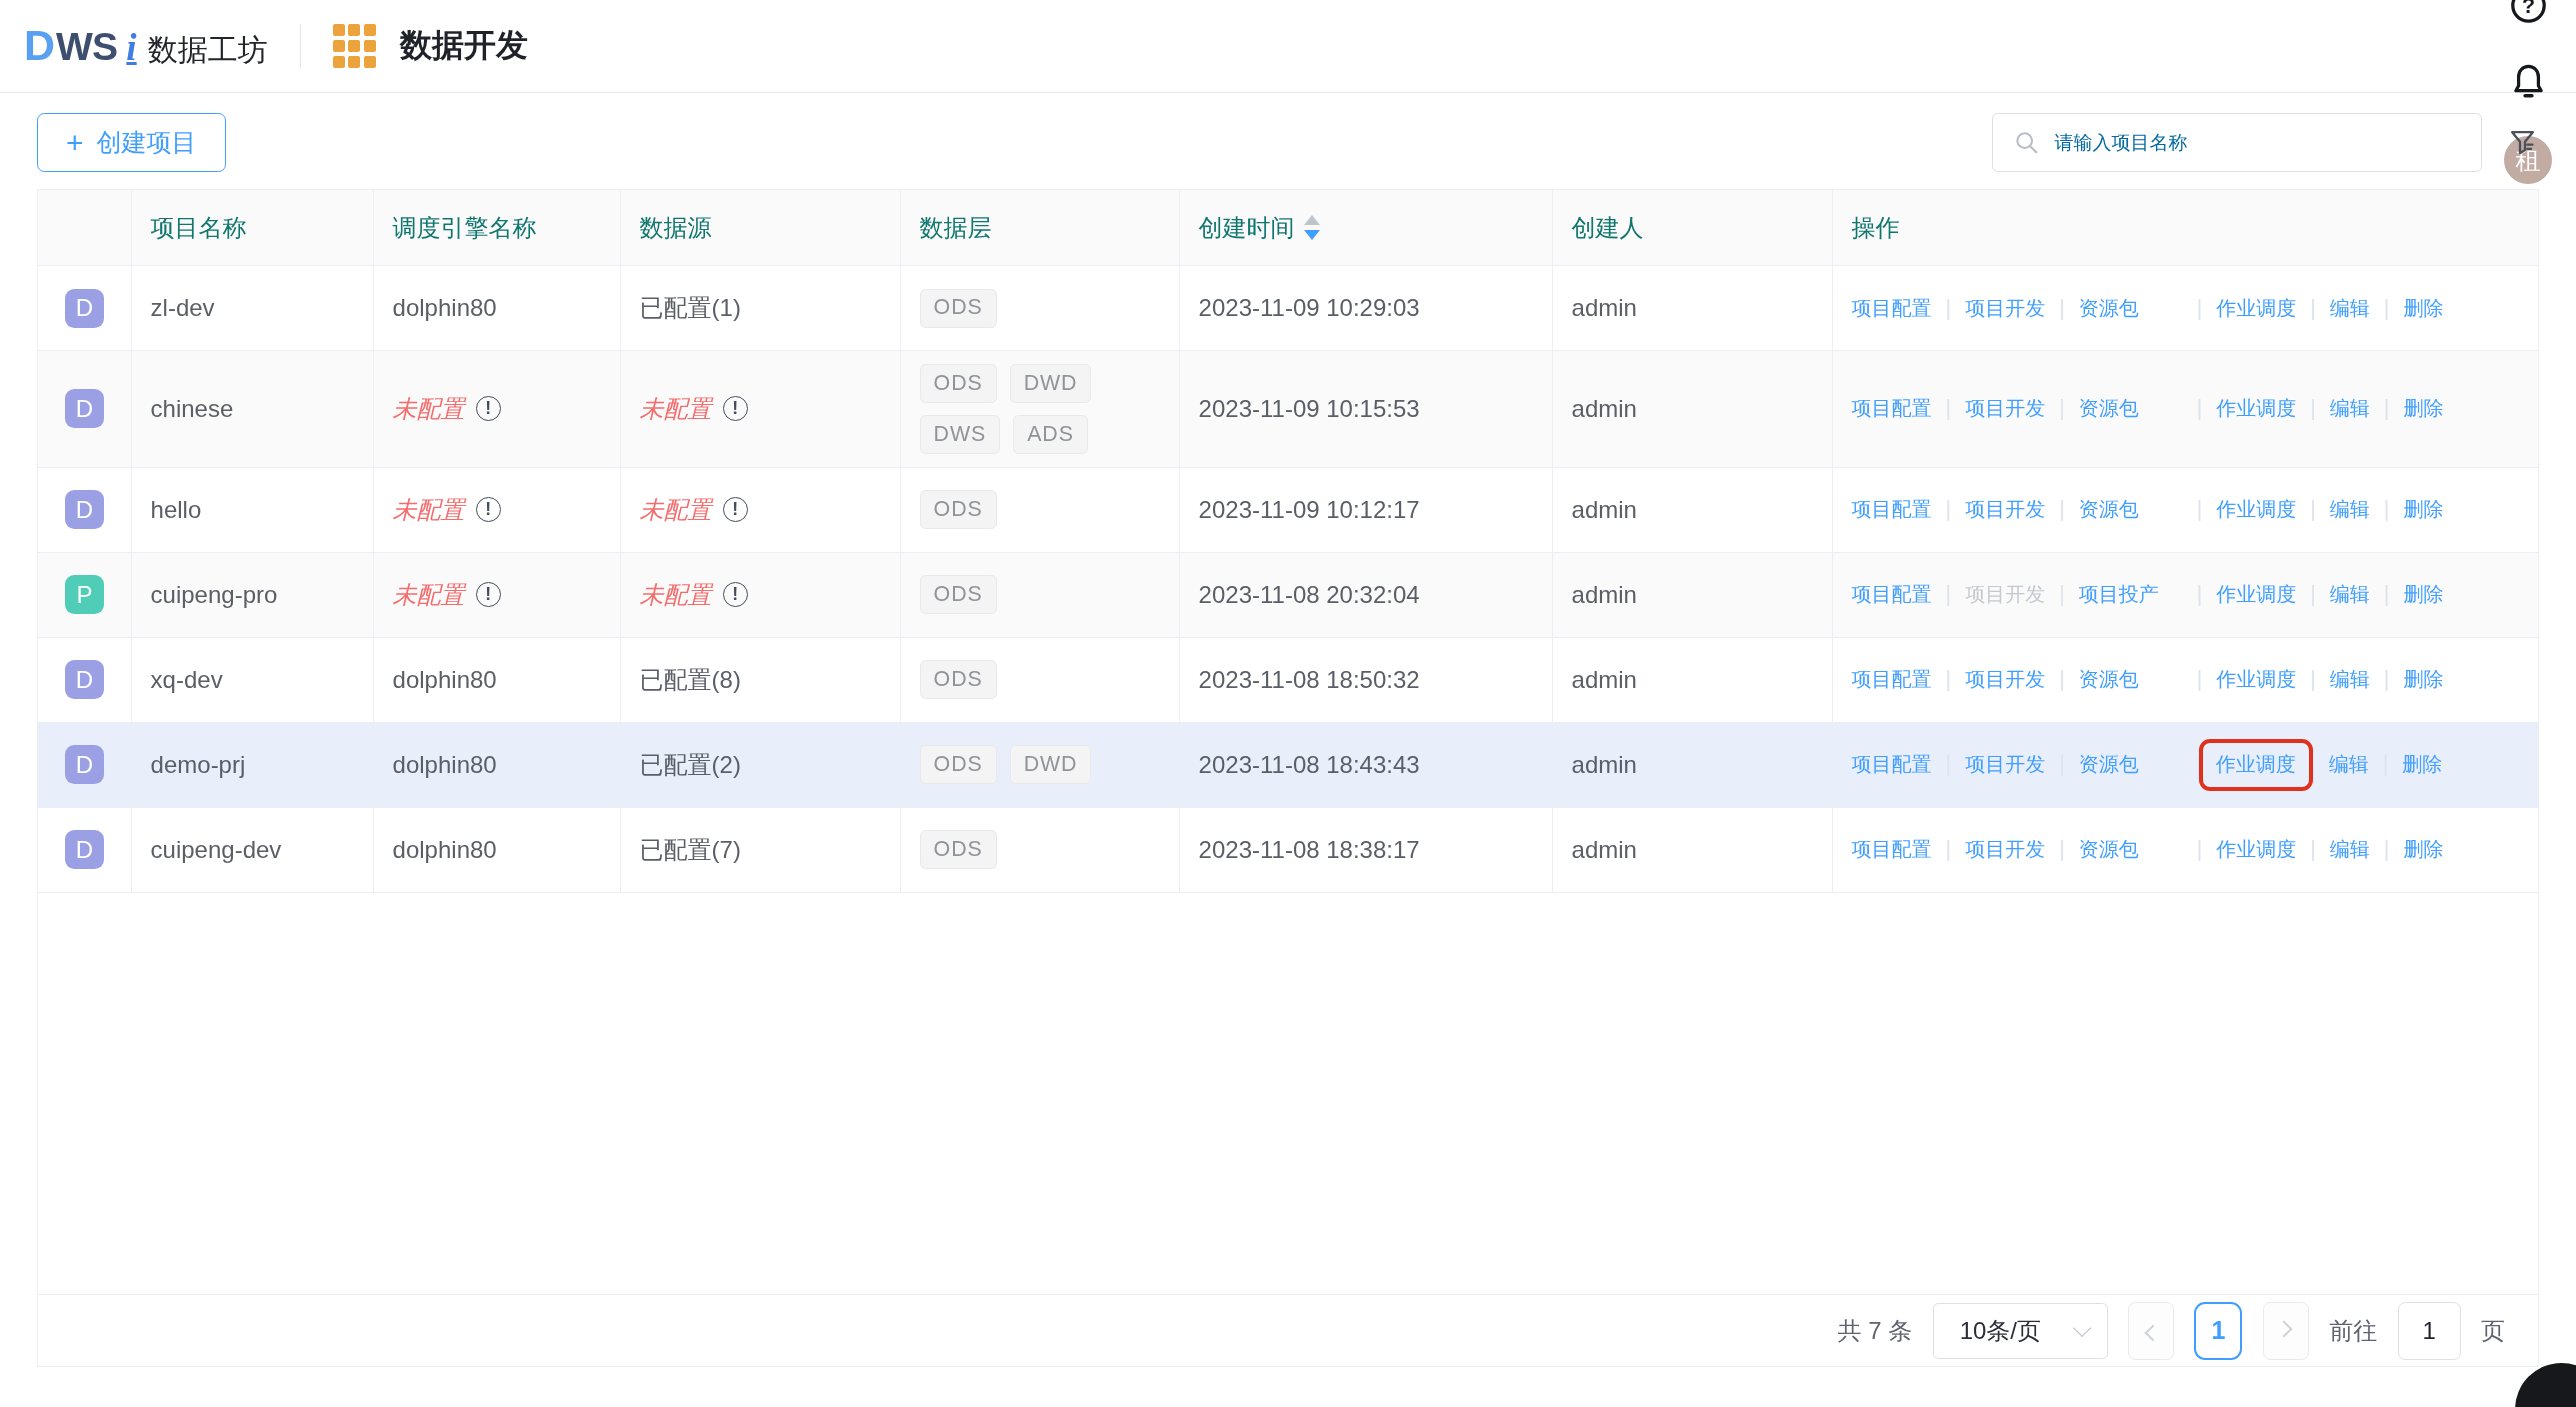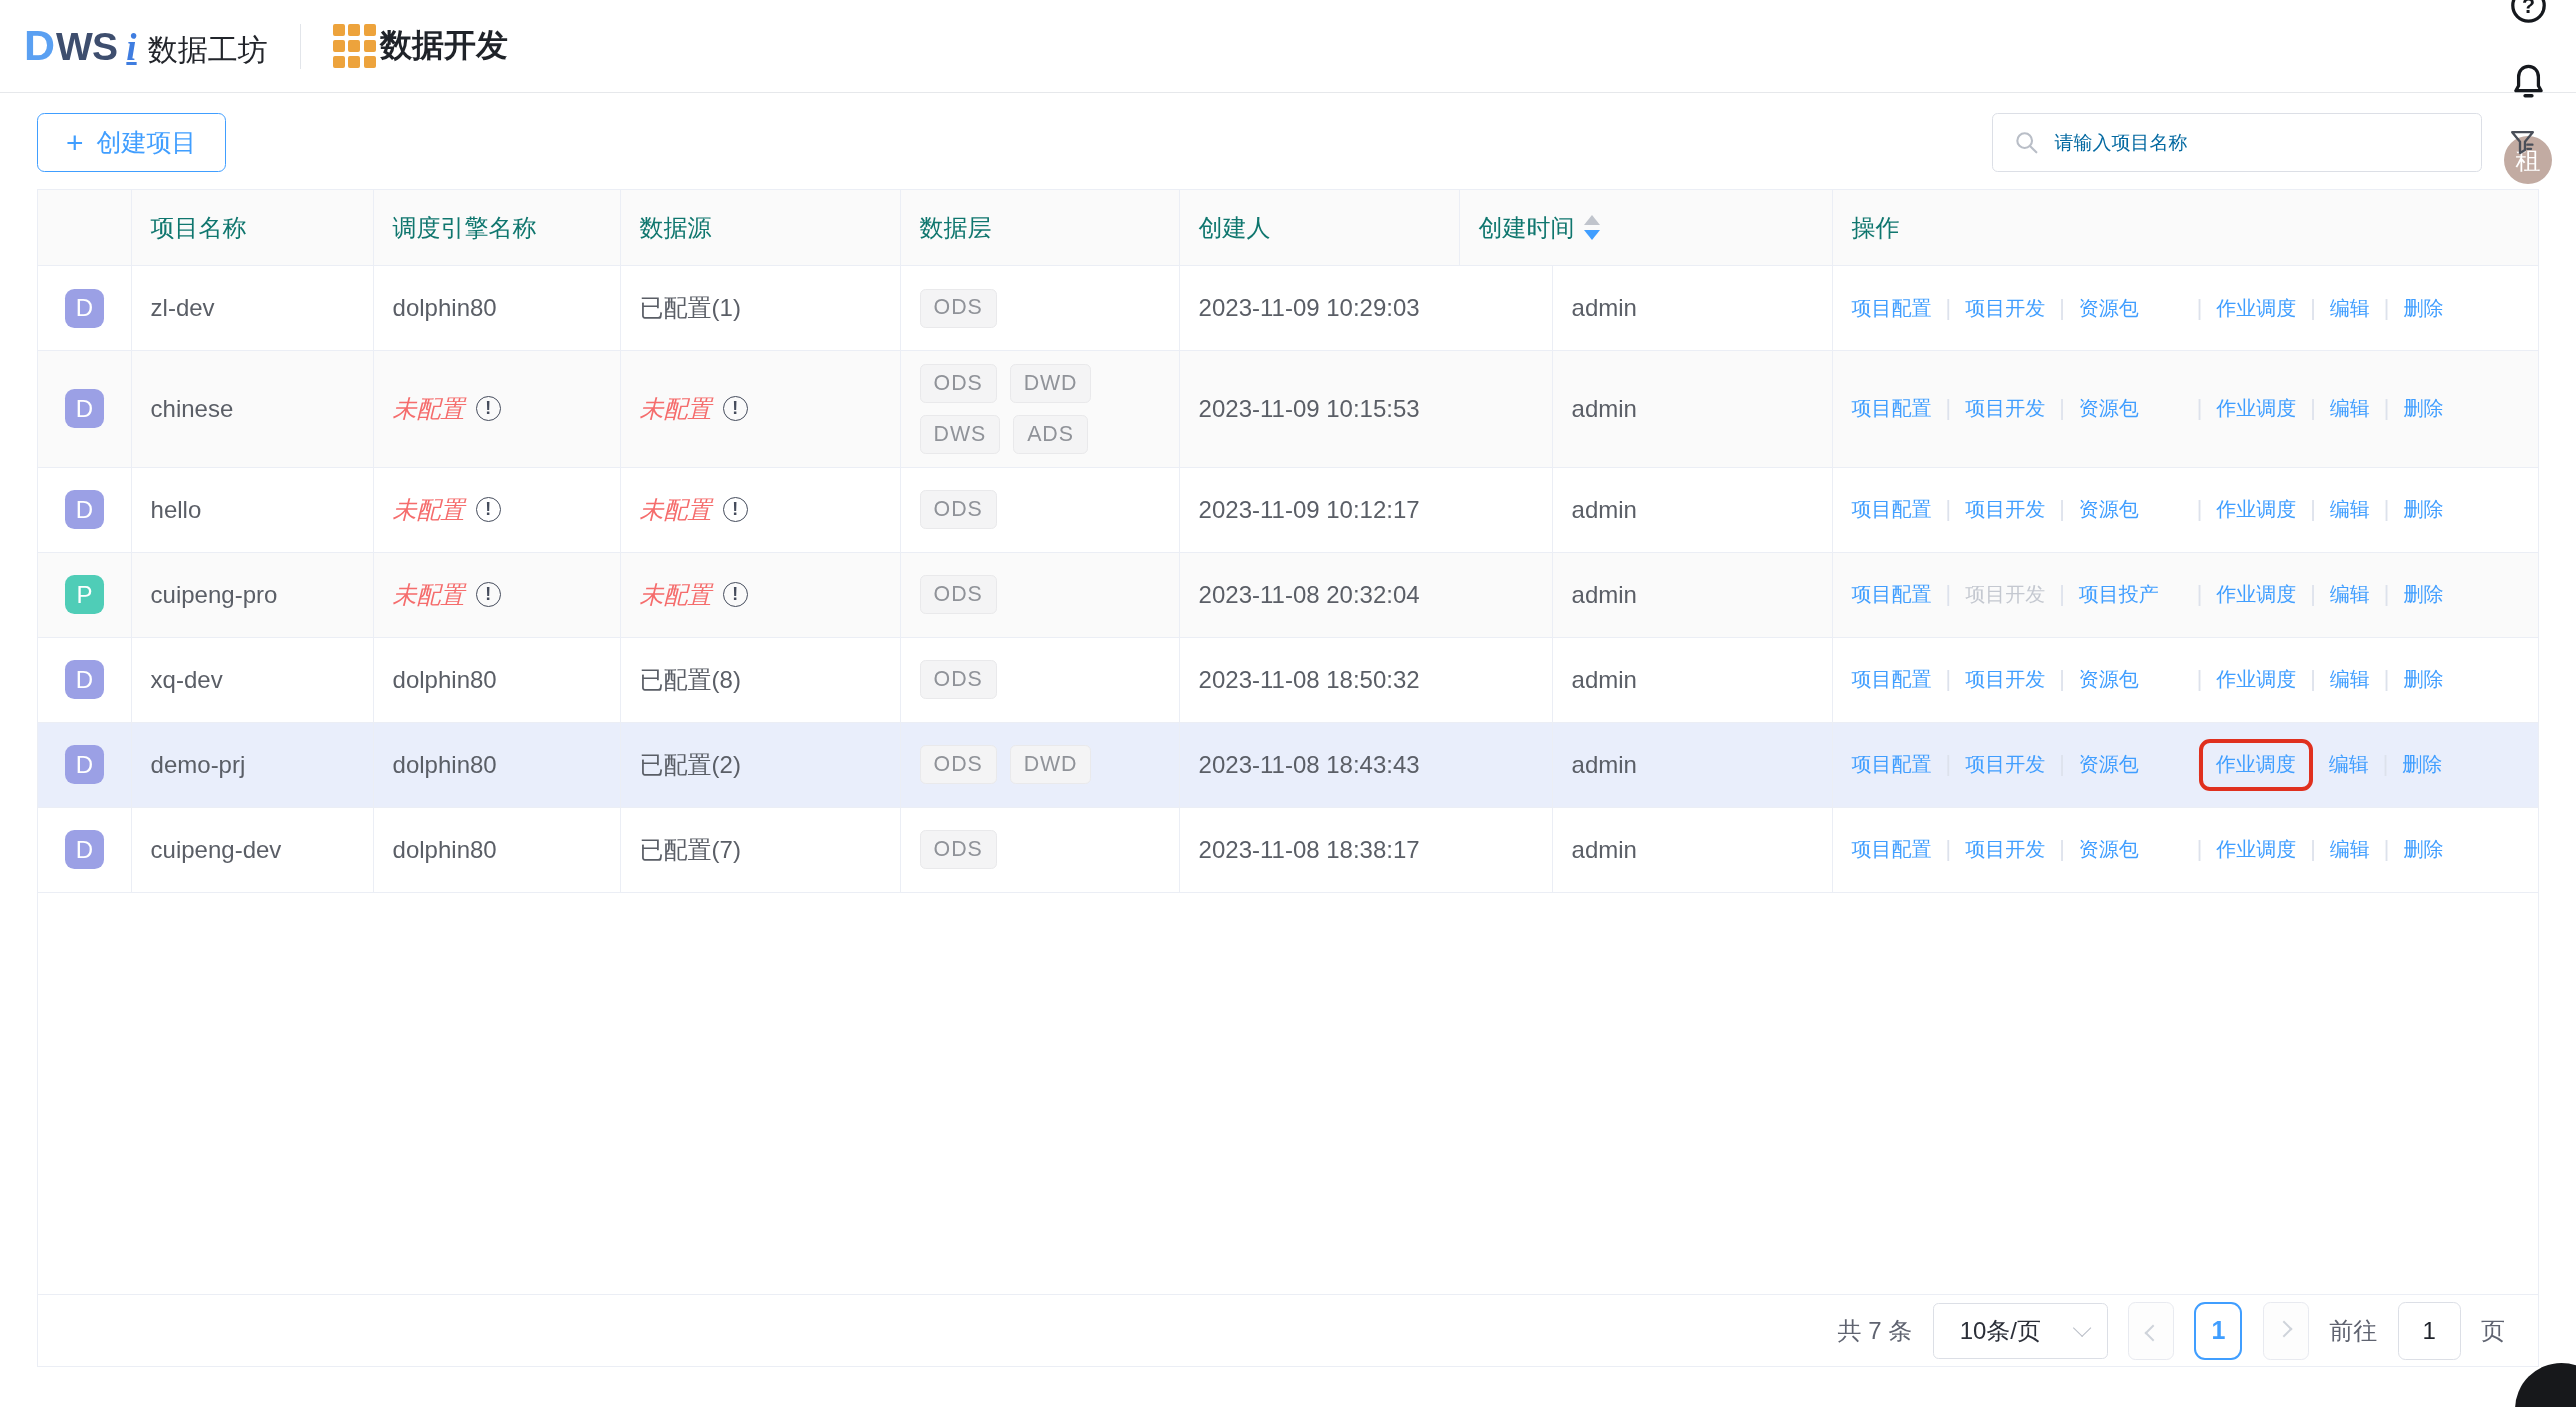--- a/index.html
+++ b/index.html
@@ -21,21 +21,21 @@
     border-bottom: 0.9px solid #e6e8eb;
     background: #fff;
   }
   .logo { display: flex; align-items: baseline; gap: 1.9px; }
   .logo .d  { font-size: 43px; font-weight: 800; color: #5aa0f2; letter-spacing: -0.9px;}
   .logo .ws { font-size: 39px; font-weight: 800; color: #3e4e6e; letter-spacing: -0.9px;}
   .logo .i  { font-size: 37px; font-weight: 700; font-style: italic; color: #3f7de0;
               font-family: "Liberation Serif", serif; text-decoration: underline; margin: 0 5.6px 0 7.4px;}
   .logo .zh { font-size: 30px; color: #22252b; margin-left: 3.7px; }
   .topbar-divider { width: 0.9px; height: 45px; background: #e2e5ea; margin: 0 32px; }
-  .app-menu { display: flex; align-items: center; gap: 4px; }
+  .app-menu { display: flex; align-items: center; gap: 24px; }
   .grid-icon { display: grid; grid-template-columns: repeat(3, 12px); grid-template-rows: repeat(3, 12px); gap: 3.7px; }
   .grid-icon span { background: #eda33c; border-radius: 1.9px; }
   .app-title { font-size: 32px; font-weight: 700; color: #1f2329; }
 
   .topbar-spacer { flex: 1; }
 
   .menu-search {
     width: 390px; height: 58px;
     border: 0.9px solid #dfe2e8; border-radius: 30px;
     display: flex; align-items: center; gap: 13px;
@@ -252,28 +252,28 @@
   </div>
 </div>
 
 <div class="card">
   <div class="thead">
     <div class="cell col-badge"></div>
     <div class="cell col-name">项目名称</div>
     <div class="cell col-engine">调度引擎名称</div>
     <div class="cell col-source">数据源</div>
     <div class="cell col-layer">数据层</div>
-    <div class="cell col-creator">创建人</div>
     <div class="cell col-time">
       <span>创建时间</span>
       <span class="sort-caret">
         <span class="up"></span>
         <span class="down"></span>
       </span>
     </div>
+    <div class="cell col-creator">创建人</div>
     <div class="cell col-ops">操作</div>
   </div>
 
   <div class="tbody">
   <div class="trow">
     <div class="cell col-badge">
           <span class="badge" style="background: rgb(155, 160, 229);">D</span>
         </div>
     <div class="cell col-name">
           <span>zl-dev</span>

